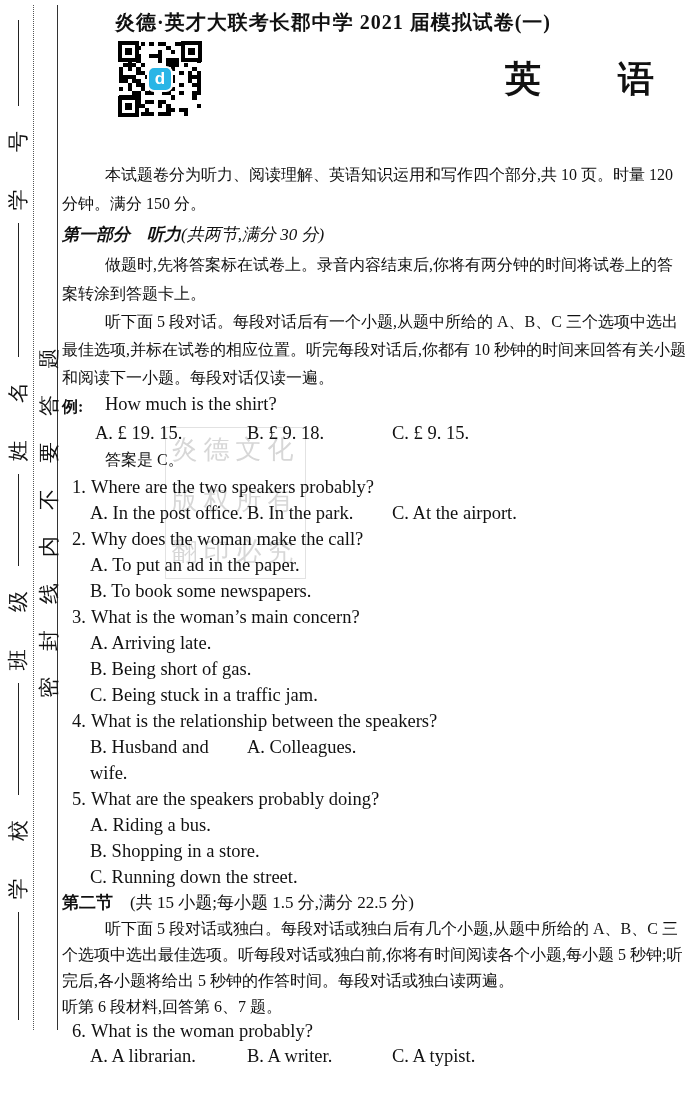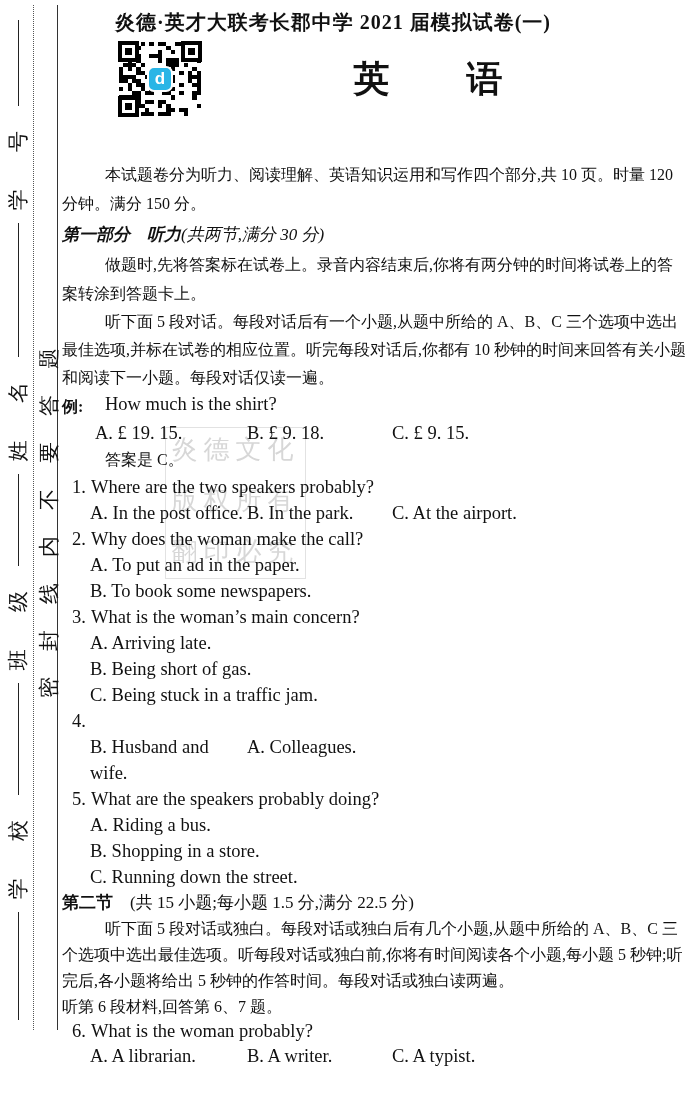--- a/index.html
+++ b/index.html
@@ -44,21 +44,21 @@
 
   
   .content { position:absolute; left:62px; top:0; width:626px; z-index:1; }
 
   .main-title {
     margin:7px 84px 0 0; text-align:center;
     font-size:20px; font-weight:bold; letter-spacing:1px; line-height:30px;
   }
   .header-row { margin-top:3px; padding-left:56px; height:78px;
     display:flex; align-items:center; }
-  .subject-wrap { flex:1; text-align:center; }
+  .subject-wrap { flex:1; text-align:right; }
   .subject-title { font-size:36px; font-weight:bold; letter-spacing:34px; text-indent:34px; }
 
   
   .qr { position:relative; width:84px; height:76px; background:#fff; flex:none; }
   .qr-grid { position:absolute; inset:1px; display:grid;
     grid-template-columns:repeat(19,1fr); grid-auto-rows:1fr; }
   .qr-grid i { display:block; }
   .qr-grid i.on { background:#000; }
   .qr-marker { position:absolute; width:21px; height:21px; border:4px solid #000; background:#fff; }
   .qr-marker::after { content:""; position:absolute; inset:3px; background:#000; }
@@ -529,20 +529,21 @@
         <span>What is the woman’s main concern?</span>
       </div>
       <div class="opt-item">A. Arriving late.</div>
       <div class="opt-item">B. Being short of gas.</div>
       <div class="opt-item">C. Being stuck in a traffic jam.</div>
     </div>
 
     <div class="en">
       <div class="q-line">
         <span class="q-num">4.</span>
+        <span>What is the relationship between the speakers?</span>
       </div>
       <div class="opt-row">
         <span>B. Husband and wife.</span>
         <span>A. Colleagues.</span>
       </div>
     </div>
 
     <div class="en">
       <div class="q-line">
         <span class="q-num">5.</span>

